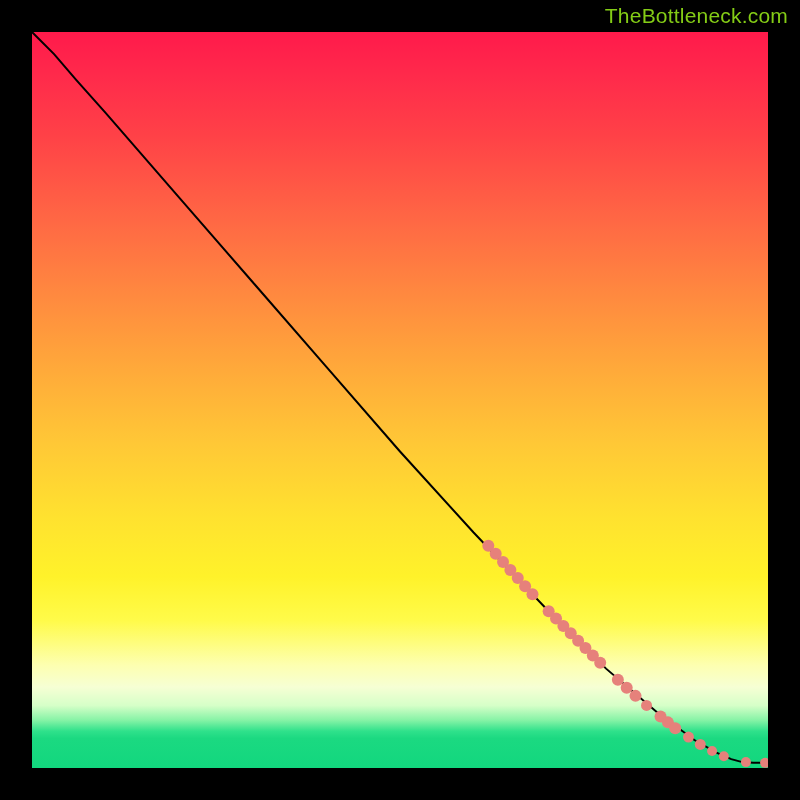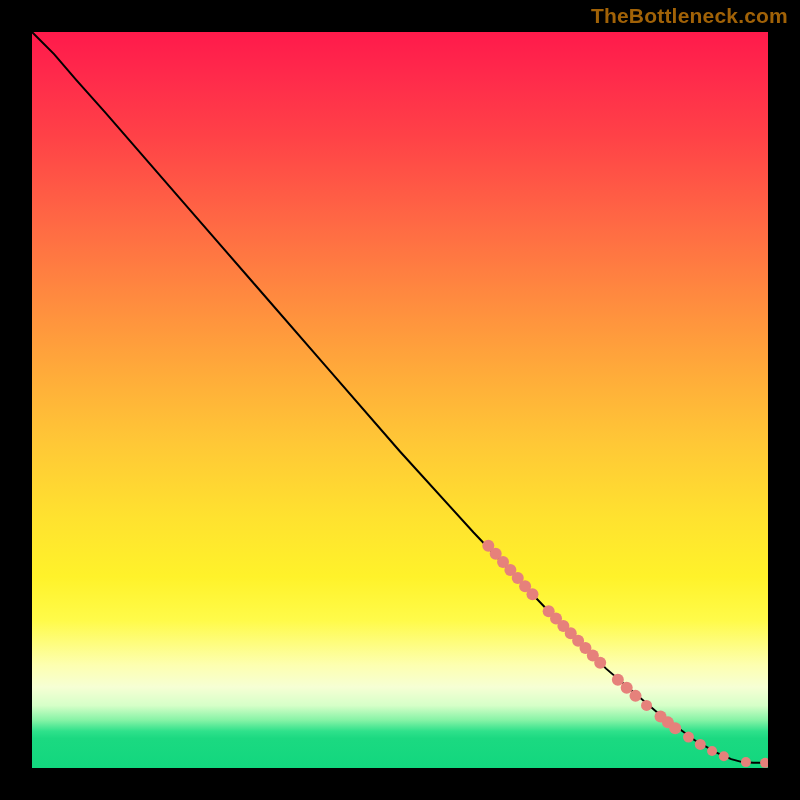--- a/index.html
+++ b/index.html
@@ -7,22 +7,22 @@
   body {
     background: #000;
     font-family: Arial, Helvetica, sans-serif;
     position: relative;
   }
   .watermark {
     position: absolute;
     top: 4px;
     right: 12px;
     font-size: 21px;
-    font-weight: 700;
-    color: #a16207;
+    font-weight: 400;
+    color: #84cc16;
     letter-spacing: 0.2px;
     z-index: 10;
   }
   .plot-area {
     position: absolute;
     left: 32px;
     top: 32px;
     width: 736px;
     height: 736px;
   }

